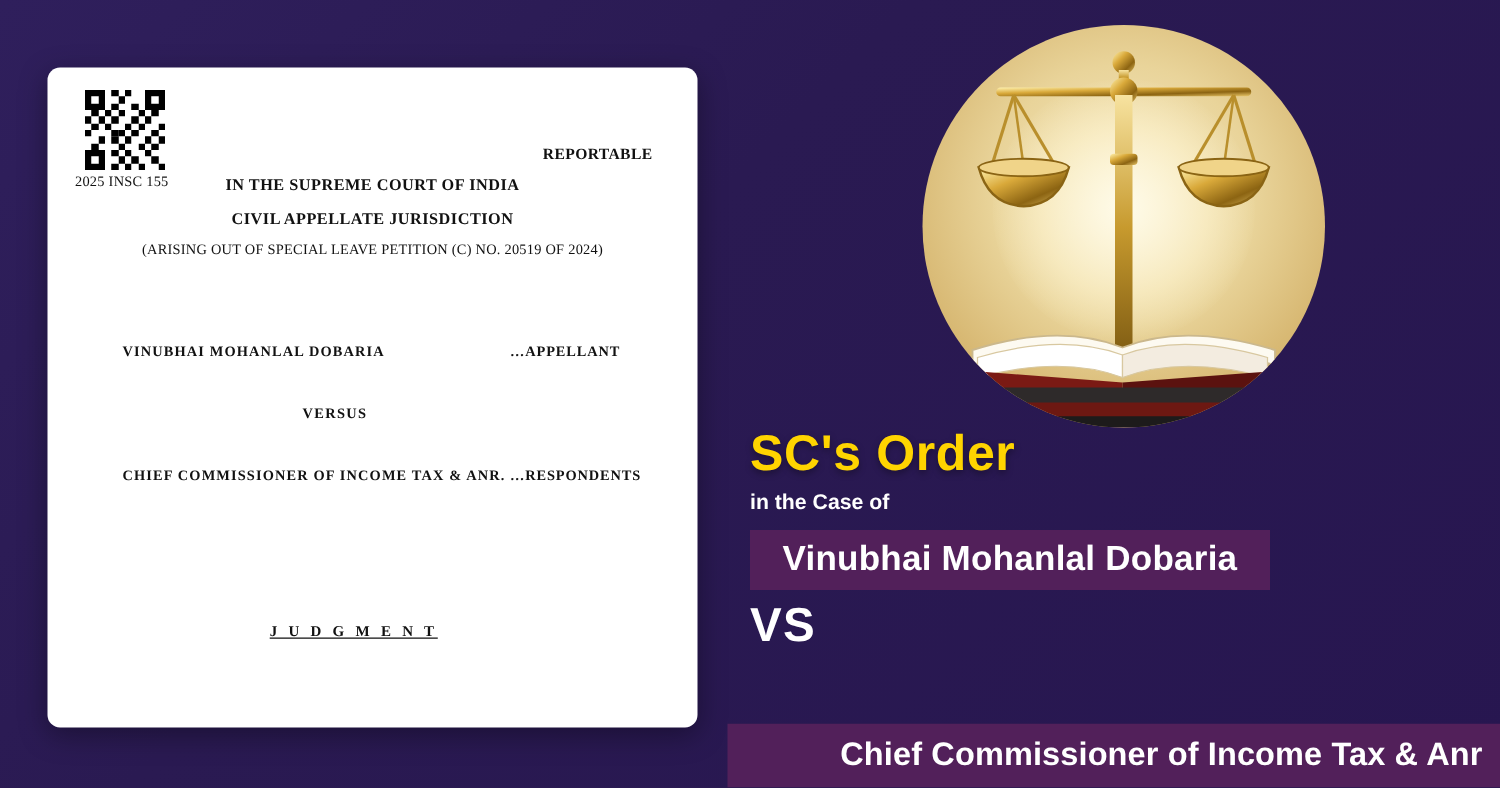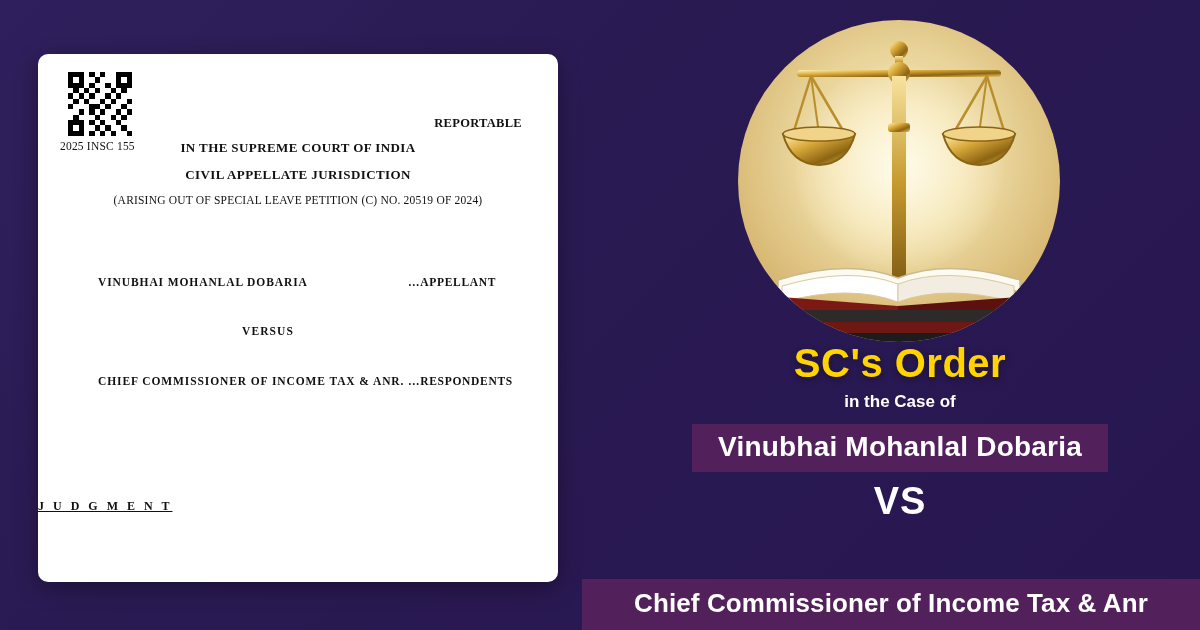--- a/index.html
+++ b/index.html
@@ -133,21 +133,21 @@
     font-weight: bold;
     letter-spacing: 1.1px;
     margin: 37px 0 38px 0;
     padding-right: 60px;
   }
   .judgment {
     position: absolute;
     left: 0;
     right: 0;
     top: 442px;
-    text-align: left;
+    text-align: center;
     padding-right: 30px;
   }
   .judgment span {
     font-size: 12px;
     font-weight: bold;
     letter-spacing: 3px;
     text-decoration: underline;
   }
 
   
@@ -191,21 +191,20 @@
     bottom: 0;
     height: 120px;
   }
   .book-svg { display:block; }
 
   .title-wrap {
     position: absolute;
     left: 0;
     right: 0;
     top: 342px;
-    text-align: center;
   }
   .t-order {
     font-size: 40px;
     font-weight: bold;
     color: #ffd400;
     letter-spacing: .5px;
     line-height: 1.05;
     text-shadow: 0 2px 6px rgba(0,0,0,.35);
   }
   .t-incase {
@@ -237,21 +236,21 @@
     right: 0;
     bottom: 0;
   }
   .t-band2 {
     display: block;
     background: #52205a;
     color: #ffffff;
     font-size: 26px;
     font-weight: bold;
     padding: 9px 14px 11px 14px;
-    text-align: center;
+    text-align: right;
     letter-spacing: .1px;
   }
 </style>
 </head>
 <body>
 
 <div class="poster">
 
   <div class="left-pane">
     <div class="doc-card">

